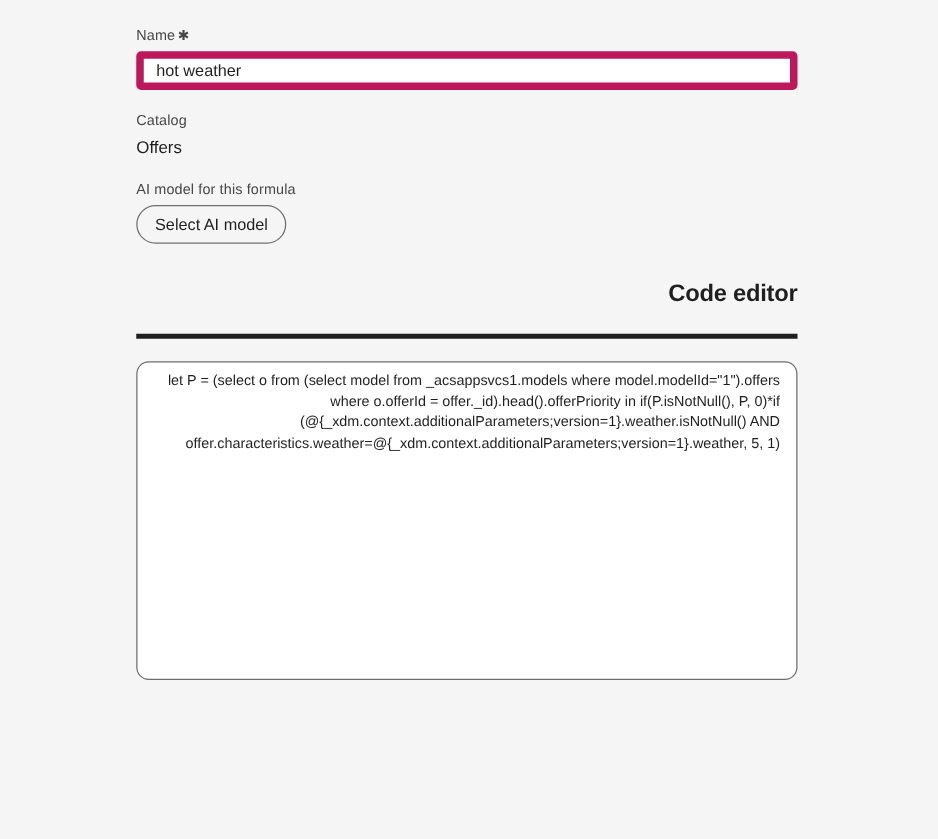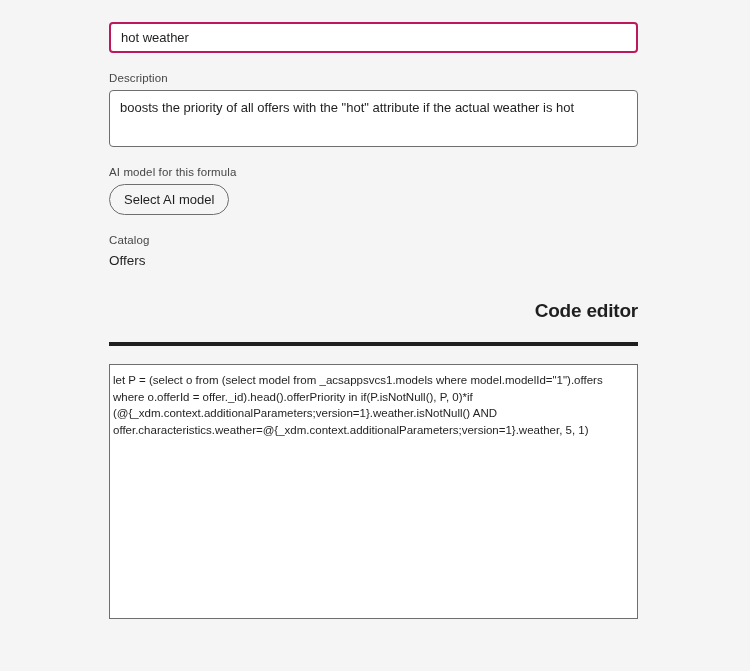--- a/index.html
+++ b/index.html
@@ -39,21 +39,21 @@
   }
   .req {
     color: #464646;
     font-size: 11px;
     margin-left: 2px;
   }
   .text-input {
     width: 529px;
     height: 31px;
     background: #ffffff;
-    border: 2px solid #be185d;
+    border: 6px solid #be185d;
     border-radius: 4px;
     font-family: "Liberation Sans", sans-serif;
     font-size: 13px;
     color: #1f1f1f;
     padding: 0 10px;
     outline: none;
     display: block;
   }
   .textarea {
     width: 529px;
@@ -100,55 +100,55 @@
     width: 529px;
     height: 4px;
     background: #1f1f1f;
     margin-top: 20px;
   }
   .code-area {
     width: 529px;
     height: 255px;
     background: #ffffff;
     border: 1px solid #6e6e6e;
-    border-radius: 0;
-    padding: 7px 3px;
+    border-radius: 10px;
+    padding: 7px 13px;
     font-family: "Liberation Sans", sans-serif;
     font-size: 11.5px;
     line-height: 16.5px;
     color: #1f1f1f;
     white-space: pre-wrap;
     overflow: hidden;
     outline: none;
+    text-align: right;
   }
   .label-name { margin-top: 22px; }
 </style>
 </head>
 <body>
 
 <div class="page">
   <div class="form">
 
     <div class="field label-name">
+      <div class="field-label">
+        <span>Name</span><span class="req">✱</span>
+      </div>
       <input class="text-input" type="text" value="hot weather" style="">
     </div>
 
+
     <div class="field">
-      <div class="field-label">Description</div>
-      <textarea class="textarea" style="">boosts the priority of all offers with the "hot" attribute if the actual weather is hot</textarea>
+      <div class="field-label">Catalog</div>
+      <div class="static-value">Offers</div>
     </div>
 
     <div class="field">
       <div class="field-label">AI model for this formula</div>
       <button class="btn">Select AI model</button>
-    </div>
-
-    <div class="field">
-      <div class="field-label">Catalog</div>
-      <div class="static-value">Offers</div>
     </div>
 
     <div class="section-title">Code editor</div>
     <div class="divider"></div>
 
     <div class="field">
       <div class="code-area" contenteditable="true" spellcheck="false" style="">let P = (select o from (select model from _acsappsvcs1.models where model.modelId="1").offers where o.offerId = offer._id).head().offerPriority in if(P.isNotNull(), P, 0)*if (@{_xdm.context.additionalParameters;version=1}.weather.isNotNull() AND offer.characteristics.weather=@{_xdm.context.additionalParameters;version=1}.weather, 5, 1)</div>
     </div>
 
   </div>

